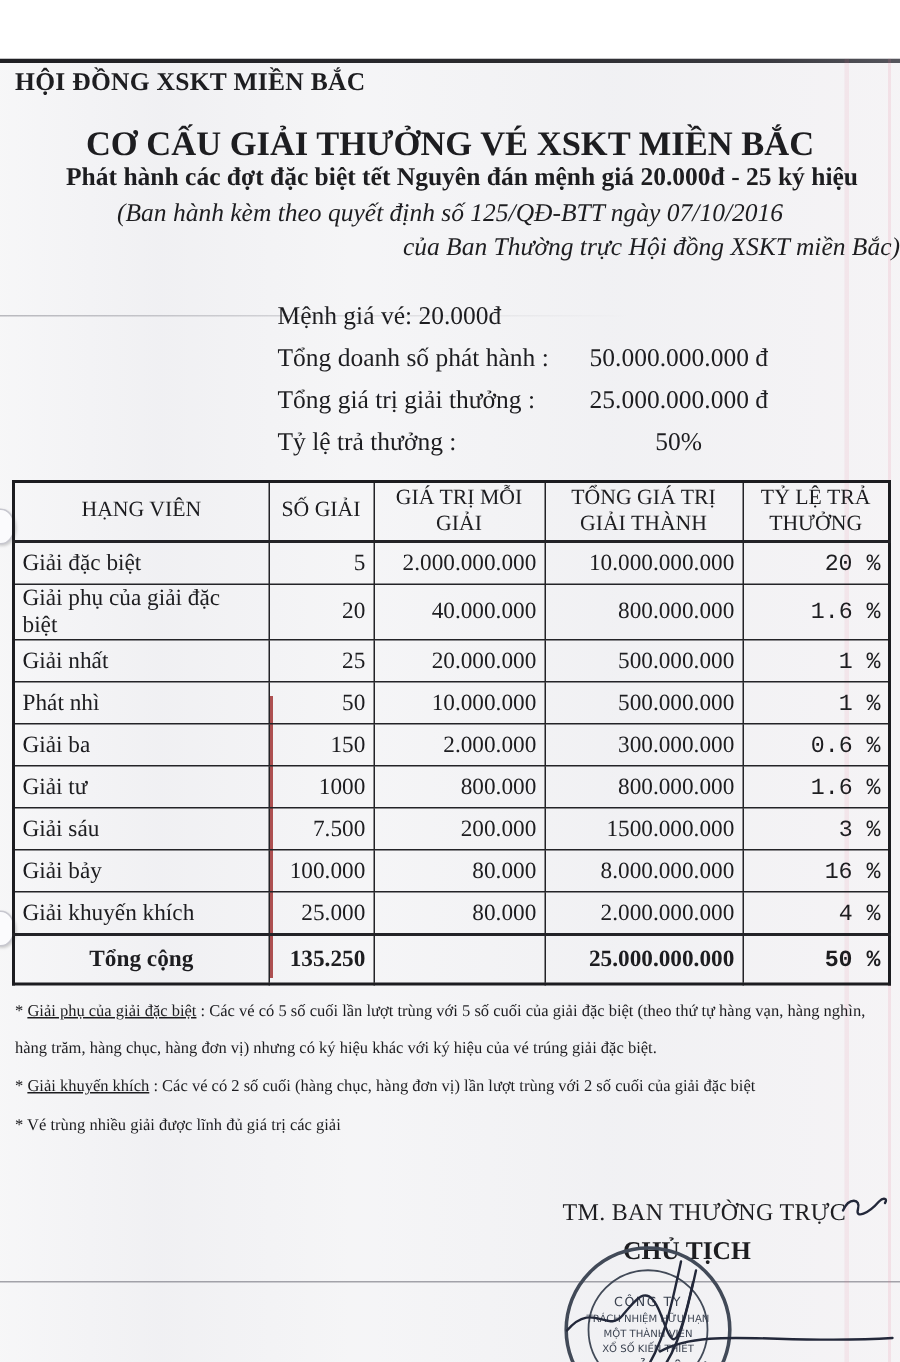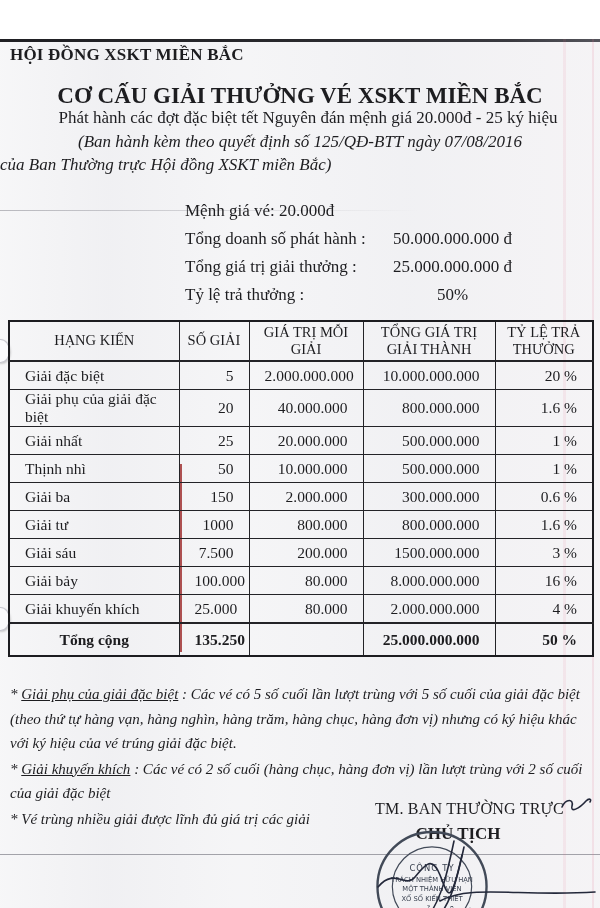--- a/index.html
+++ b/index.html
@@ -21,44 +21,44 @@
   .hline-2{top:815px;left:0;right:0;height:1px;background:rgba(95,95,105,.55);}
   .pink-streak-a{top:0;bottom:0;right:34px;width:3px;background:rgba(225,110,140,.10);}
   .pink-streak-b{top:0;bottom:0;right:6px;width:2px;background:rgba(225,110,140,.14);}
   .red-fold-line{left:180px;top:425px;width:2px;height:188px;background:rgba(150,25,25,.75);}
   .notch{left:-9px;width:17px;height:22px;background:#fbfbfd;border:1px solid #c7c7cf;border-radius:50%;box-shadow:1px 1px 2px rgba(0,0,0,.18);}
   .notch-1{top:300px;} .notch-2{top:568px;}
 
   
   .org-name{left:10px;top:6px;font-size:17px;font-weight:bold;letter-spacing:.2px;}
   .doc-title{left:0;right:0;top:44px;text-align:center;font-size:23px;font-weight:bold;}
-  .doc-subtitle{left:0;right:0;top:69px;text-align:center;font-size:17px;font-weight:normal;padding-left:16px;}
+  .doc-subtitle{left:0;right:0;top:69px;text-align:center;font-size:17px;font-weight:bold;padding-left:16px;}
   .doc-dec1{left:0;right:0;top:93px;text-align:center;font-size:17px;font-style:italic;}
-  .doc-dec2{left:0;right:0;top:116px;text-align:left;font-size:17px;font-style:italic;}
+  .doc-dec2{left:0;right:0;top:116px;text-align:right;font-size:17px;font-style:italic;}
 
   
   .summary{left:185px;top:158px;font-size:17px;line-height:28px;}
   .summary .lbl{display:inline-block;width:205px;}
   .summary .val{display:inline-block;width:125px;text-align:center;}
 
   
   table.prize{position:absolute;left:8px;top:281px;width:584px;border-collapse:collapse;table-layout:fixed;
     font-size:15.5px;}
   table.prize th, table.prize td{border:1px solid #232327;}
   table.prize{border:2px solid #1c1c20;}
   table.prize th{font-weight:normal;font-size:14.5px;line-height:1.2;text-align:center;vertical-align:middle;height:36px;padding:1px 2px;border-bottom-width:2px;}
-  table.prize td{height:27px;padding:0 15px;vertical-align:middle;}
+  table.prize td{height:27px;padding:0 5px;vertical-align:middle;}
   td.c0{text-align:left;padding-left:5px;}
   td.c1,td.c2,td.c3{text-align:right;}
-  td.c4{text-align:right;padding-right:12px;}
+  td.c4{text-align:right;padding-right:12px;font-family:Liberation Mono, monospace;}
   tr.total td{font-weight:bold;height:31px;border-top-width:2px;}
   tr.total td.c0{text-align:center;}
 
   
-  .notes{left:10px;top:643px;width:582px;font-size:15px;font-style:italic;line-height:24.5px;}
+  .notes{left:10px;top:623px;width:582px;font-size:11px;line-height:24.5px;}
   .note{margin:0 0 1px 0;}
   .note .lead{text-decoration:underline;}
 
   
   .sig-onbehalf{left:364px;top:761px;width:200px;text-align:right;font-size:16px;letter-spacing:.2px;}
   .sig-role{left:358px;top:785px;width:200px;text-align:center;font-size:17px;font-weight:bold;}
   .sig-name{left:368px;top:874px;width:200px;text-align:center;font-size:17px;font-weight:normal;}
 
   
   svg.stamp{left:372px;top:789px;width:120px;height:119px;}
@@ -84,21 +84,21 @@
   <div class="abs hline-2"></div>
   <div class="abs pink-streak-a"></div>
   <div class="abs pink-streak-b"></div>
   <div class="abs red-fold-line"></div>
   <div class="abs notch notch-1"></div>
   <div class="abs notch notch-2"></div>
 
   <div class="abs org-name">HỘI ĐỒNG XSKT MIỀN BẮC</div>
   <div class="abs doc-title">CƠ CẤU GIẢI THƯỞNG VÉ XSKT MIỀN BẮC</div>
   <div class="abs doc-subtitle">Phát hành các đợt đặc biệt tết Nguyên đán mệnh giá 20.000đ - 25 ký hiệu</div>
-  <div class="abs doc-dec1">(Ban hành kèm theo quyết định số 125/QĐ-BTT ngày 07/08/2016</div>
+  <div class="abs doc-dec1">(Ban hành kèm theo quyết định số 125/QĐ-BTT ngày 07/10/2016</div>
   <div class="abs doc-dec2">của Ban Thường trực Hội đồng XSKT miền Bắc)</div>
 
   <div class="abs summary">
     <div class="sum-row">Mệnh giá vé: 20.000đ</div>
     <div class="sum-row">
       <span class="lbl">Tổng doanh số phát hành :</span><span class="val">50.000.000.000 đ</span>
     </div>
     <div class="sum-row">
       <span class="lbl">Tổng giá trị giải thưởng :</span><span class="val">25.000.000.000 đ</span>
     </div>
@@ -110,21 +110,21 @@
   <table class="prize">
     <colgroup>
       <col style="width:170px">
         <col style="width:70px">
         <col style="width:114px">
         <col style="width:132px">
         <col style="width:98px">
     </colgroup>
     <thead>
       <tr>
-        <th>HẠNG KIẾN</th>
+        <th>HẠNG VIÊN</th>
         <th>SỐ GIẢI</th>
         <th>GIÁ TRỊ MỖI GIẢI</th>
         <th>TỔNG GIÁ TRỊ GIẢI THÀNH</th>
         <th>TỶ LỆ TRẢ THƯỞNG</th>
       </tr>
     </thead>
     <tbody>
         <tr>
           <td class="c0">Giải đặc biệt</td>
           <td class="c1">5</td>
@@ -140,21 +140,21 @@
           <td class="c4">1.6 %</td>
         </tr>
         <tr>
           <td class="c0">Giải nhất</td>
           <td class="c1">25</td>
           <td class="c2">20.000.000</td>
           <td class="c3">500.000.000</td>
           <td class="c4">1 %</td>
         </tr>
         <tr>
-          <td class="c0">Thịnh nhì</td>
+          <td class="c0">Phát nhì</td>
           <td class="c1">50</td>
           <td class="c2">10.000.000</td>
           <td class="c3">500.000.000</td>
           <td class="c4">1 %</td>
         </tr>
         <tr>
           <td class="c0">Giải ba</td>
           <td class="c1">150</td>
           <td class="c2">2.000.000</td>
           <td class="c3">300.000.000</td>

